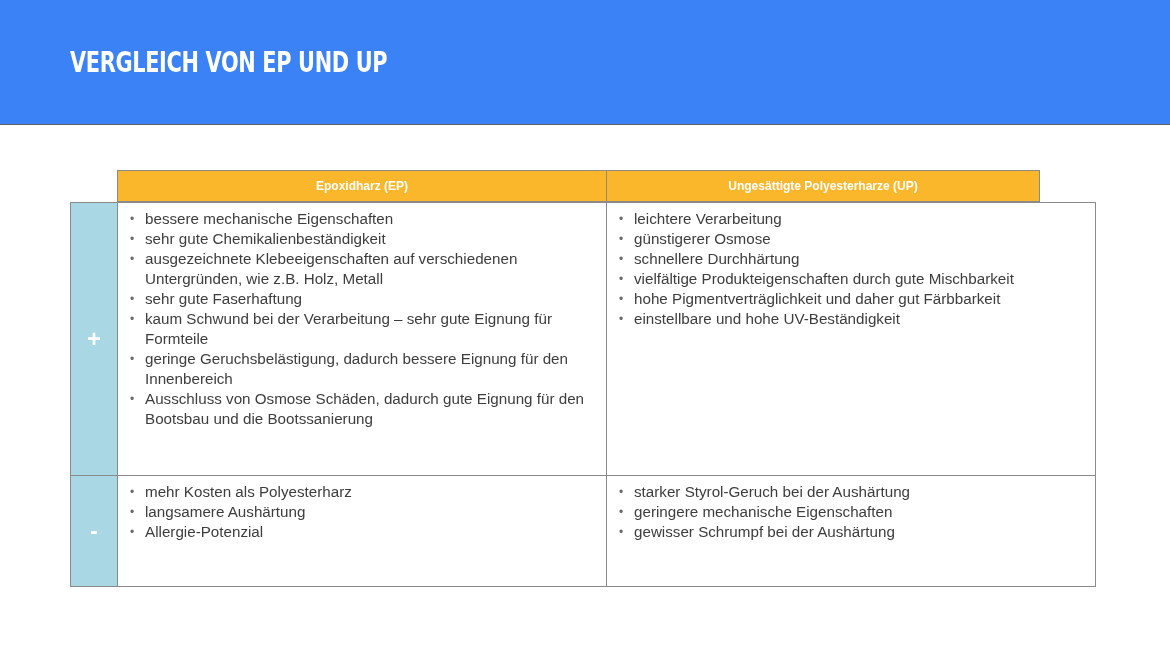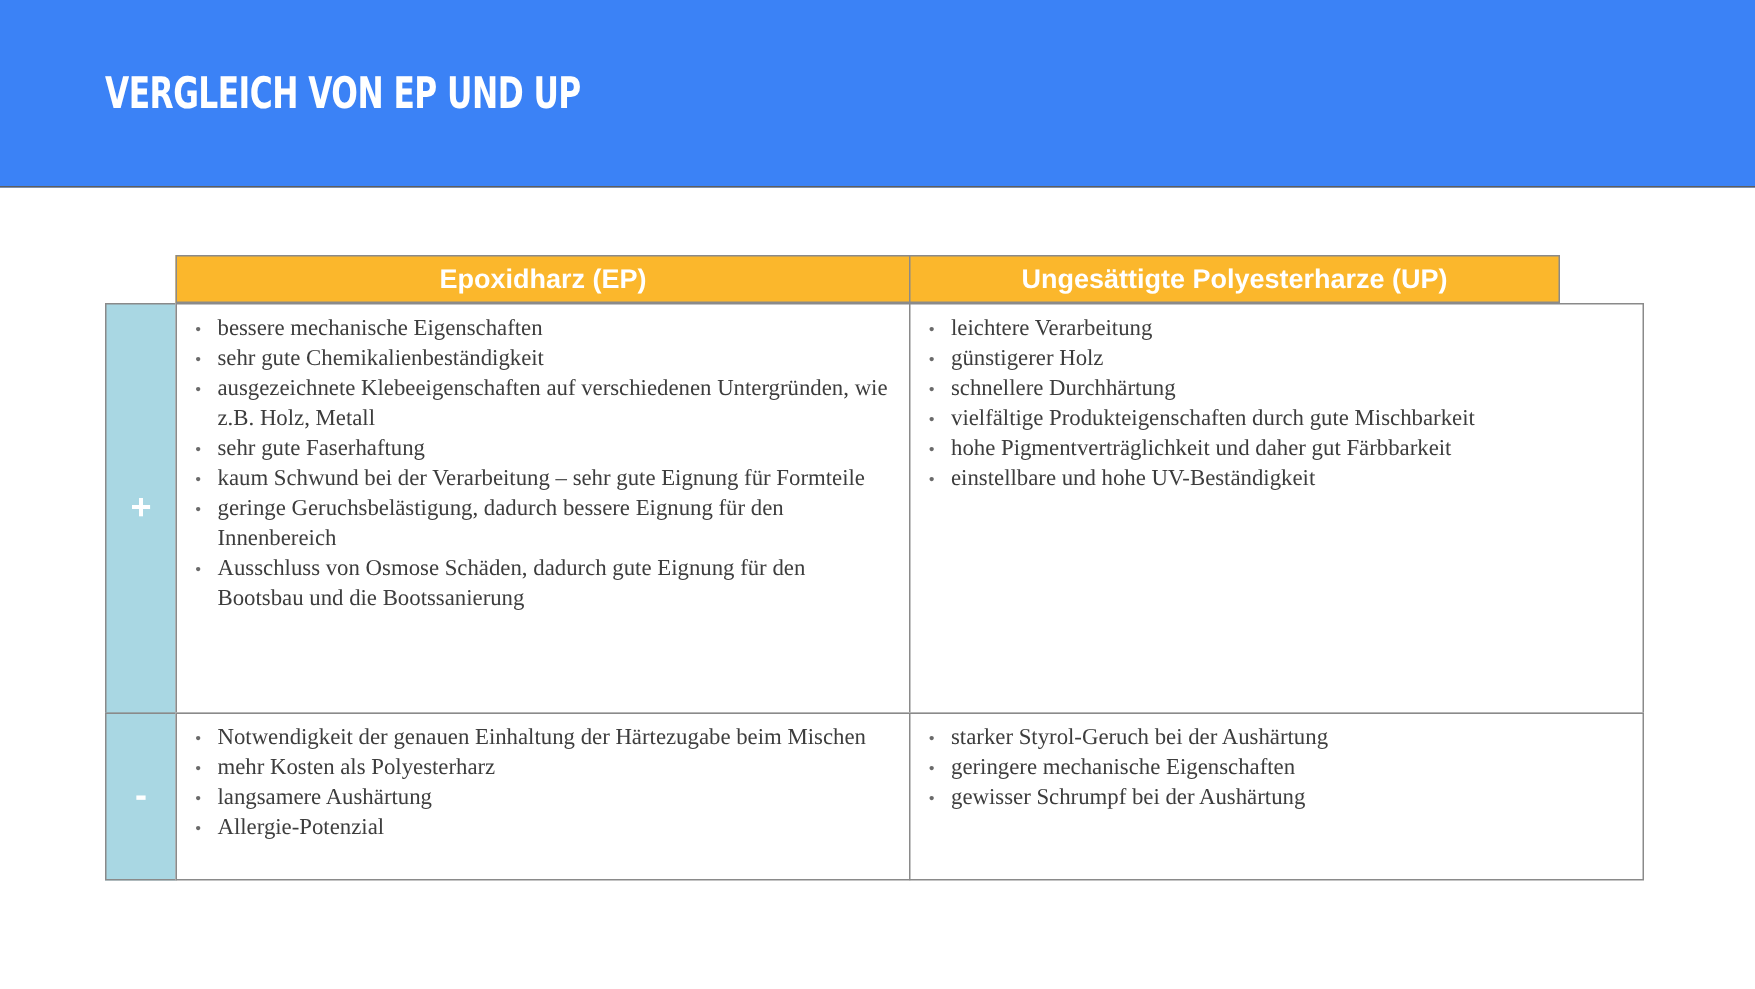--- a/index.html
+++ b/index.html
@@ -14,21 +14,21 @@
   .title {
     position: absolute; left: 70px; top: 44px;
     color: #ffffff; font-family: "DejaVu Sans", sans-serif; font-weight: bold;
     font-size: 29px; letter-spacing: -0.5px; transform: scaleX(0.72); transform-origin: left center;
     white-space: nowrap; line-height: 36px;
   }
   .tbl { position: absolute; left: 70px; top: 170px; }
   .hdr {
     position: absolute; top: 0; height: 32px; background: #fbb72c;
     border: 1px solid #8a8a8a; box-sizing: border-box;
-    color: #ffffff; font-weight: bold; font-size: 18px;
+    color: #ffffff; font-weight: bold; font-size: 12px;
     display: flex; align-items: center; justify-content: center;
   }
   .hdr-ep { left: 47px; width: 490px; }
   .hdr-up { left: 536px; width: 434px; }
   .label-cell {
     position: absolute; left: 0; width: 48px; background: #a9d7e3;
     border: 1px solid #8a8a8a; box-sizing: border-box;
     color: #ffffff; font-weight: bold; font-size: 24px;
     display: flex; align-items: center; justify-content: center;
   }
@@ -37,21 +37,21 @@
     border: 1px solid #8a8a8a; box-sizing: border-box;
     padding: 6px 10px 0 11px;
   }
   .c-ep { left: 47px; width: 490px; }
   .c-up { left: 536px; width: 490px; }
   .row-plus { top: 32px; height: 274px; }
   .row-minus { top: 305px; height: 112px; }
   ul { list-style: none; margin: 0; padding: 0; }
   li {
     position: relative; padding-left: 16px; color: #3d3d3d;
-    font-size: 15.2px; line-height: 20px; font-family: Liberation Serif, serif;
+    font-size: 15.2px; line-height: 20px;
   }
   li::before {
     content: "•"; position: absolute; left: 1px; top: 0; color: #6a6a6a; font-size: 12px;
   }
 </style>
 </head>
 <body>
 
 <div class="title-bar">
   <div class="title">VERGLEICH VON EP UND UP</div>
@@ -69,32 +69,31 @@
       <li>ausgezeichnete Klebeeigenschaften auf verschiedenen Untergründen, wie z.B. Holz, Metall</li>
       <li>sehr gute Faserhaftung</li>
       <li>kaum Schwund bei der Verarbeitung – sehr gute Eignung für Formteile</li>
       <li>geringe Geruchsbelästigung, dadurch bessere Eignung für den Innenbereich</li>
       <li>Ausschluss von Osmose Schäden, dadurch gute Eignung für den Bootsbau und die Bootssanierung</li>
     </ul>
   </div>
   <div class="cell c-up row-plus">
     <ul>
       <li>leichtere Verarbeitung</li>
-      <li>günstigerer Holz</li>
+      <li>günstigerer Osmose</li>
       <li>schnellere Durchhärtung</li>
       <li>vielfältige Produkteigenschaften durch gute Mischbarkeit</li>
       <li>hohe Pigmentverträglichkeit und daher gut Färbbarkeit</li>
       <li>einstellbare und hohe UV-Beständigkeit</li>
     </ul>
   </div>
 
   <div class="label-cell row-minus">-</div>
   <div class="cell c-ep row-minus">
     <ul>
-      <li>Notwendigkeit der genauen Einhaltung der Härtezugabe beim Mischen</li>
       <li>mehr Kosten als Polyesterharz</li>
       <li>langsamere Aushärtung</li>
       <li>Allergie-Potenzial</li>
     </ul>
   </div>
   <div class="cell c-up row-minus">
     <ul>
       <li>starker Styrol-Geruch bei der Aushärtung</li>
       <li>geringere mechanische Eigenschaften</li>
       <li>gewisser Schrumpf bei der Aushärtung</li>

